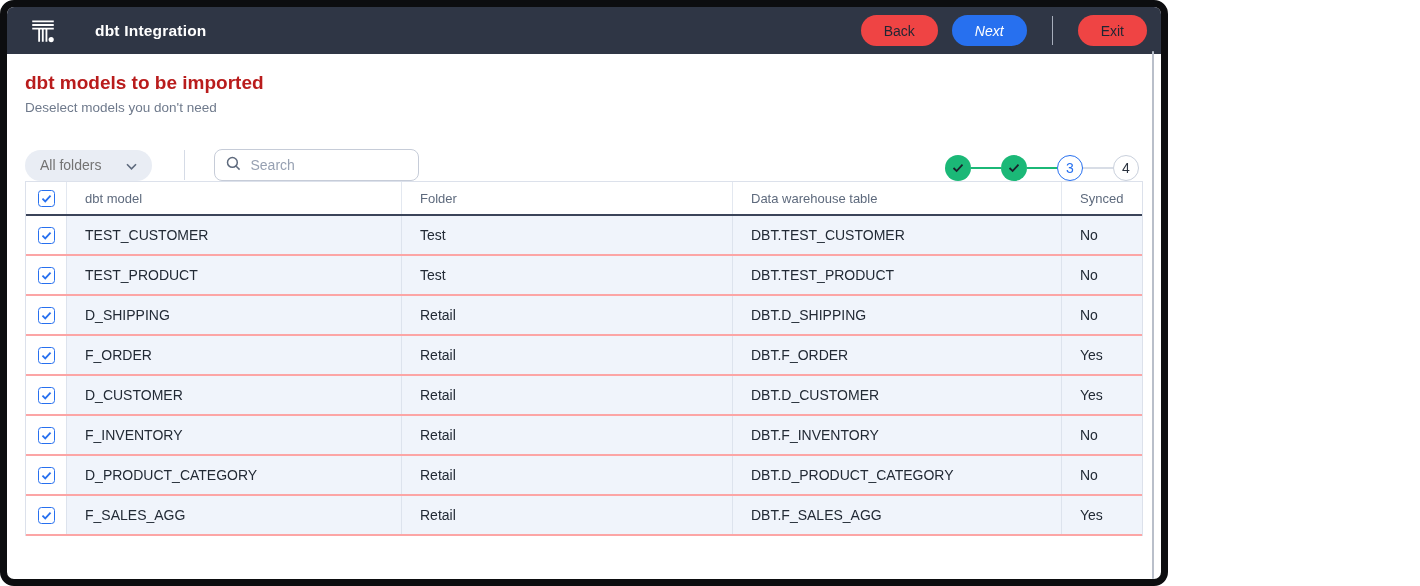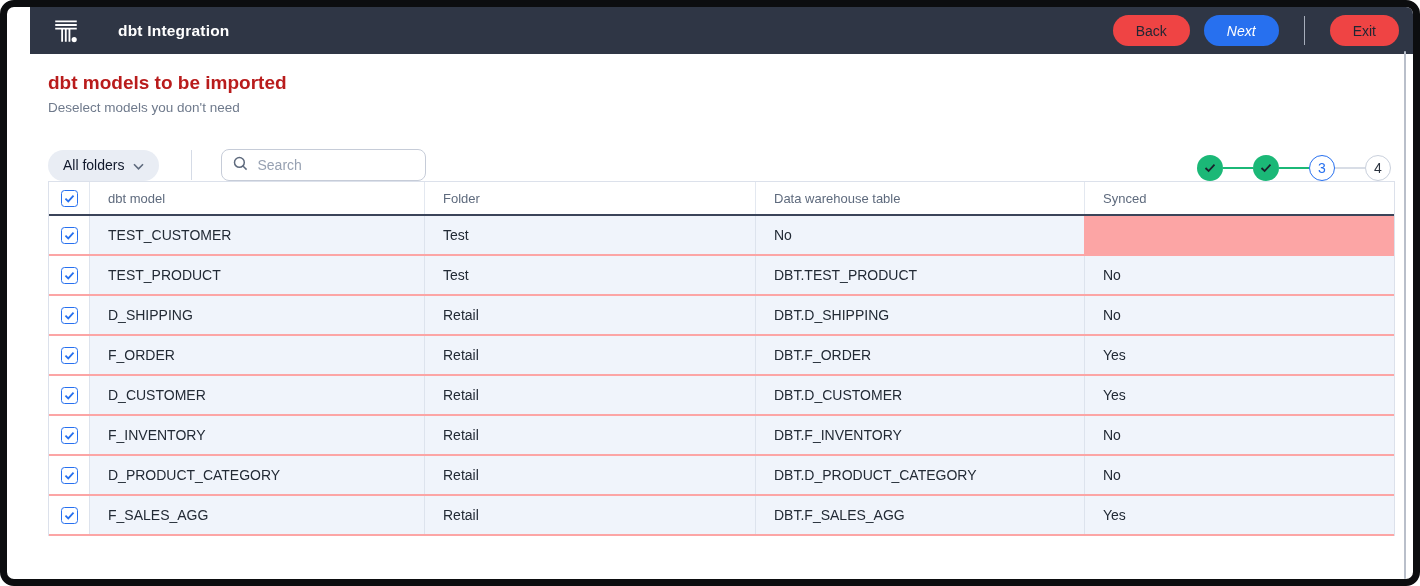--- a/index.html
+++ b/index.html
@@ -6,23 +6,23 @@
     --navbar-bg:#2F3645; --accent-blue:#2770EF; --success-green:#1BB877;
     --row-bg:#F0F4FB; --frame:#0C0D0F;
   }
   *{box-sizing:border-box; margin:0; padding:0;}
   body{
     background:#ffffff;
     font-family:"Liberation Sans","DejaVu Sans",sans-serif;
     width:1420px;height:586px;overflow:hidden;
   }
   .frame{
-    position:relative;width:1420px;height:586px;
+    position:relative;width:1168px;height:586px;
     border:7px solid var(--frame);border-radius:14px;
-    background:#ffffff;overflow:hidden;padding-left:23px;
+    background:#ffffff;overflow:hidden;
   }
   
   .navbar{
     display:flex;align-items:center;height:47px;
     background:var(--navbar-bg);padding:0 14px 0 22px;
   }
   .logo{width:28px;height:28px;margin-right:38px;flex:none;display:flex;align-items:center;justify-content:center;}
   .nav-title{color:#ffffff;font-size:15.5px;font-weight:700;letter-spacing:.2px;}
   .nav-spacer{flex:1;}
   .pill{
@@ -44,22 +44,22 @@
   }
   .step.done{background:var(--success-green);}
   .step.current{border:1.5px solid var(--accent-blue);color:var(--accent-blue);}
   .step.upcoming{border:1px solid #C9D0DC;color:#2A323E;}
   .connector{width:30px;height:2px;flex:none;}
   .connector.green{background:var(--success-green);}
   .connector.gray{background:#D8DDE6;}
   
   .filter-row{margin-top:34px;display:flex;align-items:center;}
   .folder-pill{
-    display:flex;align-items:center;gap:9px;background:#E9EDF4;border:none;cursor:pointer;
-    border-radius:16px;height:31px;padding:0 15px;font-size:14px;color:#0f172a;font-family:inherit;
+    display:flex;align-items:center;gap:25px;background:#E9EDF4;border:none;cursor:pointer;
+    border-radius:16px;height:31px;padding:0 15px;font-size:14px;color:#737373;font-family:inherit;
   }
   .filter-divider{width:1px;height:30px;background:#D5DBE6;margin-left:32px;margin-right:29px;}
   .search-box{
     display:flex;align-items:center;width:205px;height:32px;gap:9px;
     border:1px solid #C6CCD8;border-radius:8px;padding:0 11px;background:#fff;
   }
   .search-box input{
     border:none;outline:none;width:100%;font-size:14px;color:#15803d;font-family:inherit;background:transparent;
   }
   .search-box input::placeholder{color:#97A1B2;}
@@ -178,20 +178,21 @@
   <div class="grid-row trow">
     <div class="cb-cell">
       <span class="checkbox checked">
         <svg width="11" height="9" viewBox="0 0 12 10" fill="none">
                   <polyline points="1.5,5.2 4.6,8.2 10.5,1.8" stroke="#2770EF" stroke-width="2" fill="none"></polyline>
                 </svg>
       </span>
     </div>
     <div class="cell">TEST_CUSTOMER</div>
     <div class="cell">Test</div>
+    <div class="cell">DBT.TEST_CUSTOMER</div>
     <div class="cell">No</div>
   </div>
 
   <div class="grid-row trow">
     <div class="cb-cell">
       <span class="checkbox checked">
         <svg width="11" height="9" viewBox="0 0 12 10" fill="none">
                   <polyline points="1.5,5.2 4.6,8.2 10.5,1.8" stroke="#2770EF" stroke-width="2" fill="none"></polyline>
                 </svg>
       </span>

